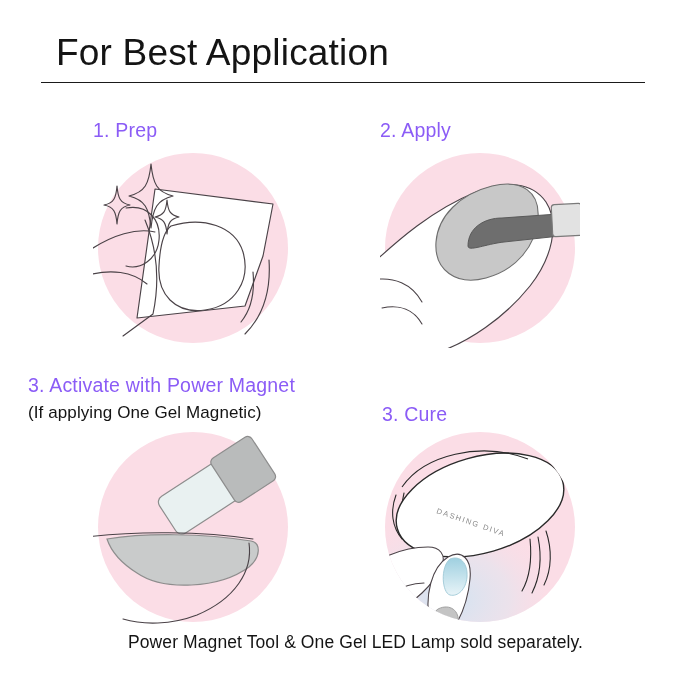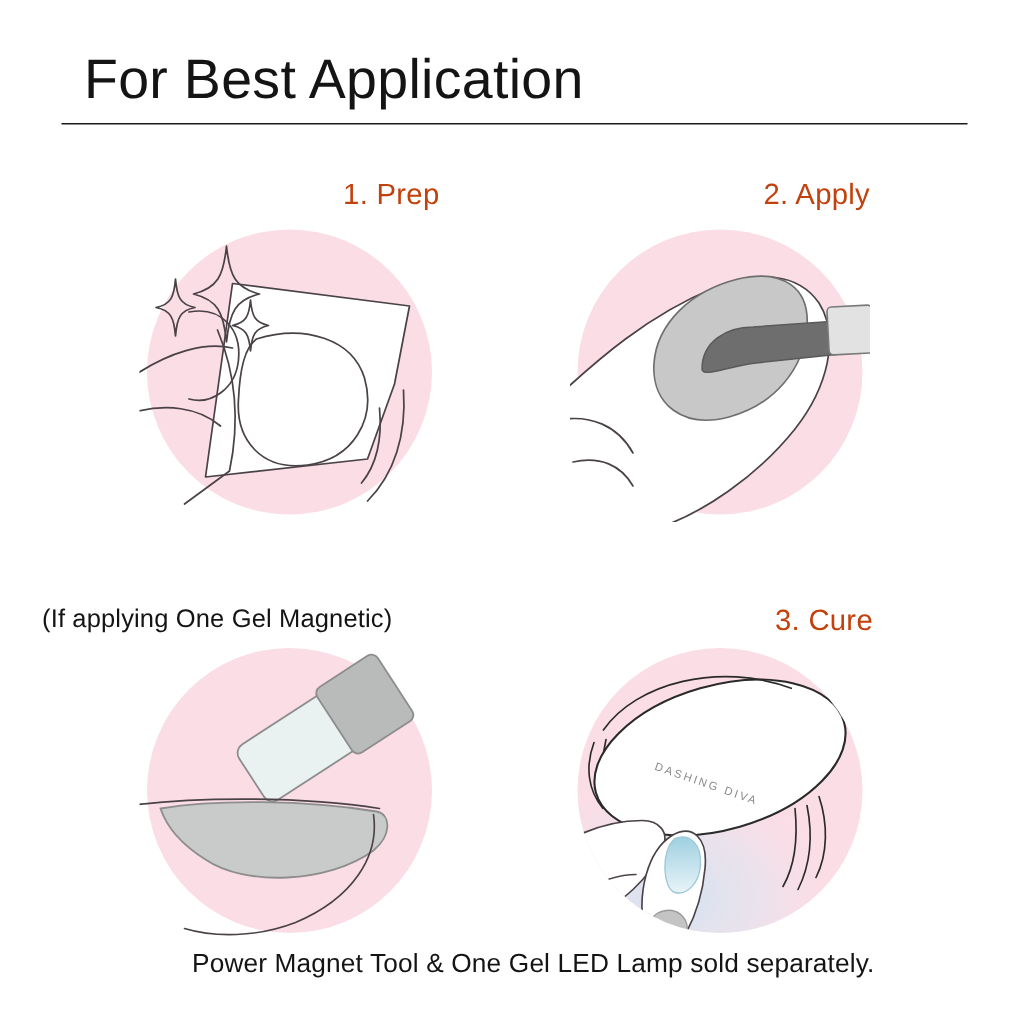--- a/index.html
+++ b/index.html
@@ -35,25 +35,25 @@
     left: 41px;
     top: 82px;
     width: 604px;
     height: 0;
     border-top: 1.6px solid #1a1a1a;
   }
 
   
   .step-label {
     position: absolute;
-    text-align: right;
+    text-align: left;
     font-size: 19.5px;
     font-weight: 400;
     letter-spacing: 0.2px;
-    color: #c2410c;
+    color: #8b5cf6;
     white-space: nowrap;
   }
   .step-sublabel {
     position: absolute;
     font-size: 17px;
     font-weight: 400;
     letter-spacing: 0.1px;
     color: #141414;
     white-space: nowrap;
   }
@@ -93,20 +93,21 @@
 
 <div id="page">
 
   <div id="page-title">For Best Application</div>
   <div id="title-rule"></div>
 
   <div class="step-label" id="label-1">1. Prep</div>
 
   <div class="step-label" id="label-2">2. Apply</div>
 
+  <div class="step-label" id="label-3">3. Activate with Power Magnet</div>
   <div class="step-sublabel" id="label-3-sub">(If applying One Gel Magnetic)</div>
 
   <div class="step-label" id="label-4">3. Cure</div>
 
   <div class="panel" id="panel-1">
     <svg viewBox="0 0 200 200" xmlns="http://www.w3.org/2000/svg">
       <circle cx="100" cy="100" r="95" fill="#fbdde6"></circle>
       <g fill="none" stroke="#4a4247" stroke-width="1.15" stroke-linecap="round" stroke-linejoin="round">
 
         <path d="M62 41 L180 56 L170 108 L152 158 L44 170 Z" fill="#ffffff"></path>

